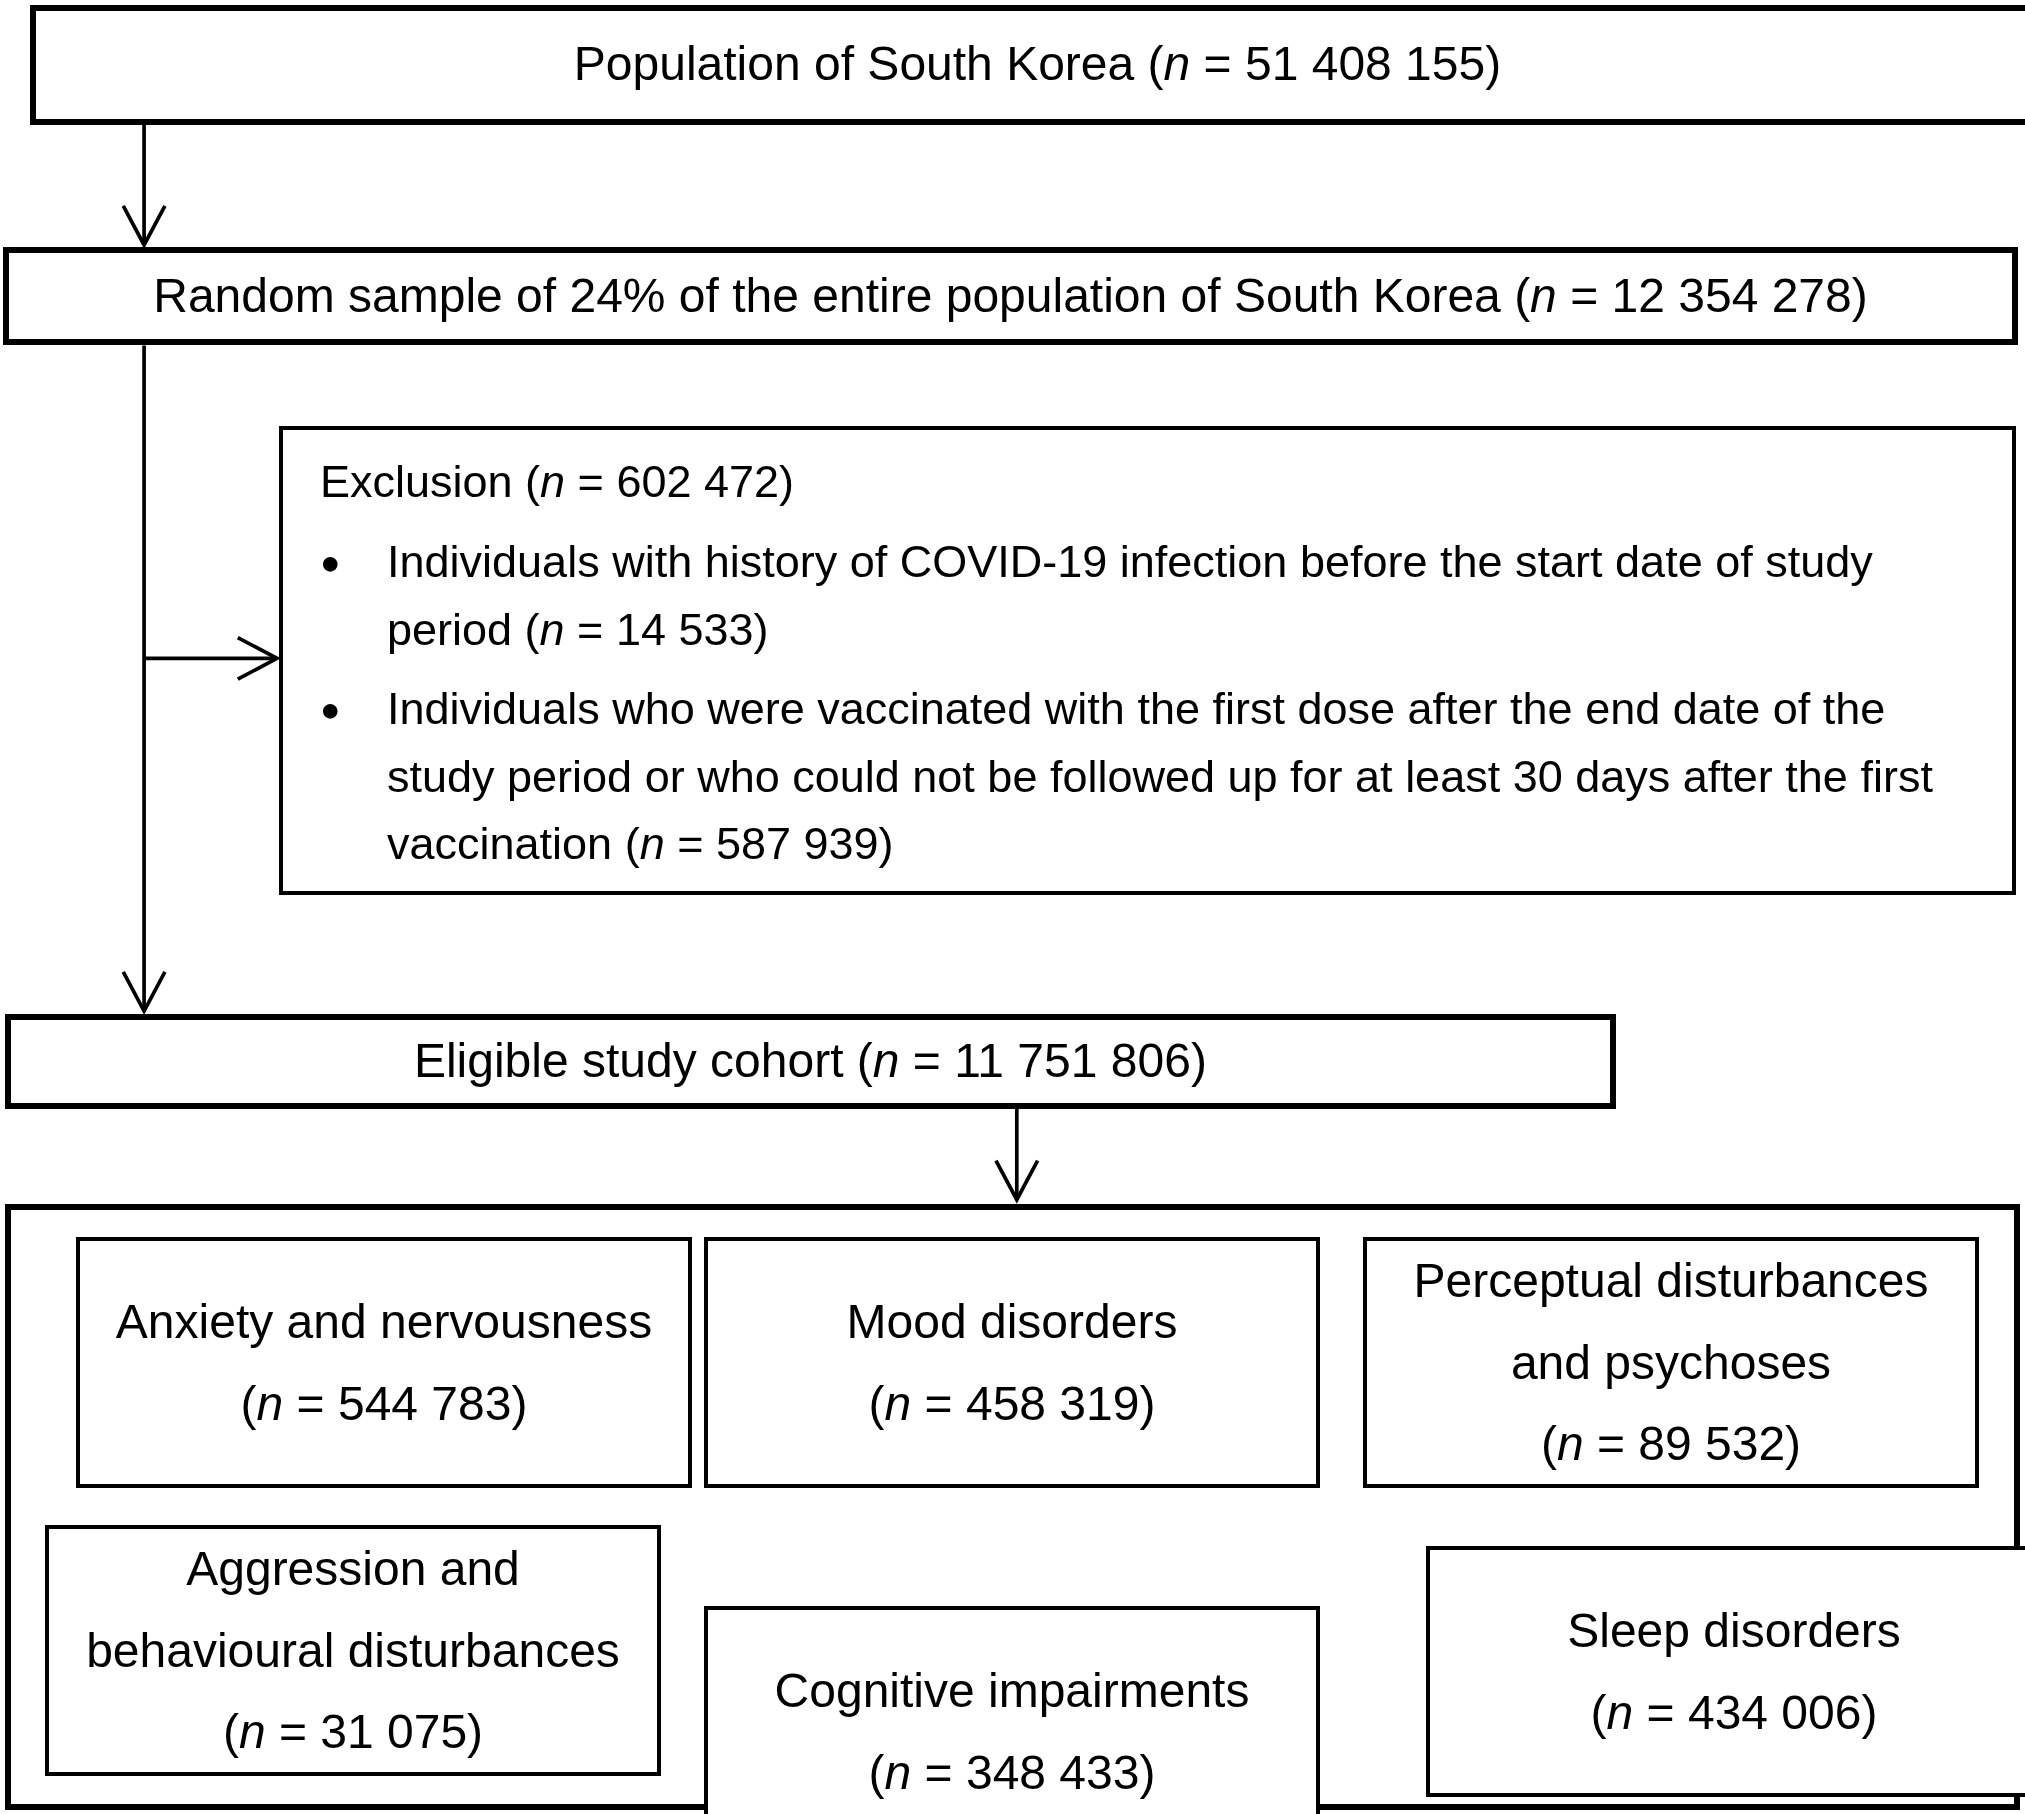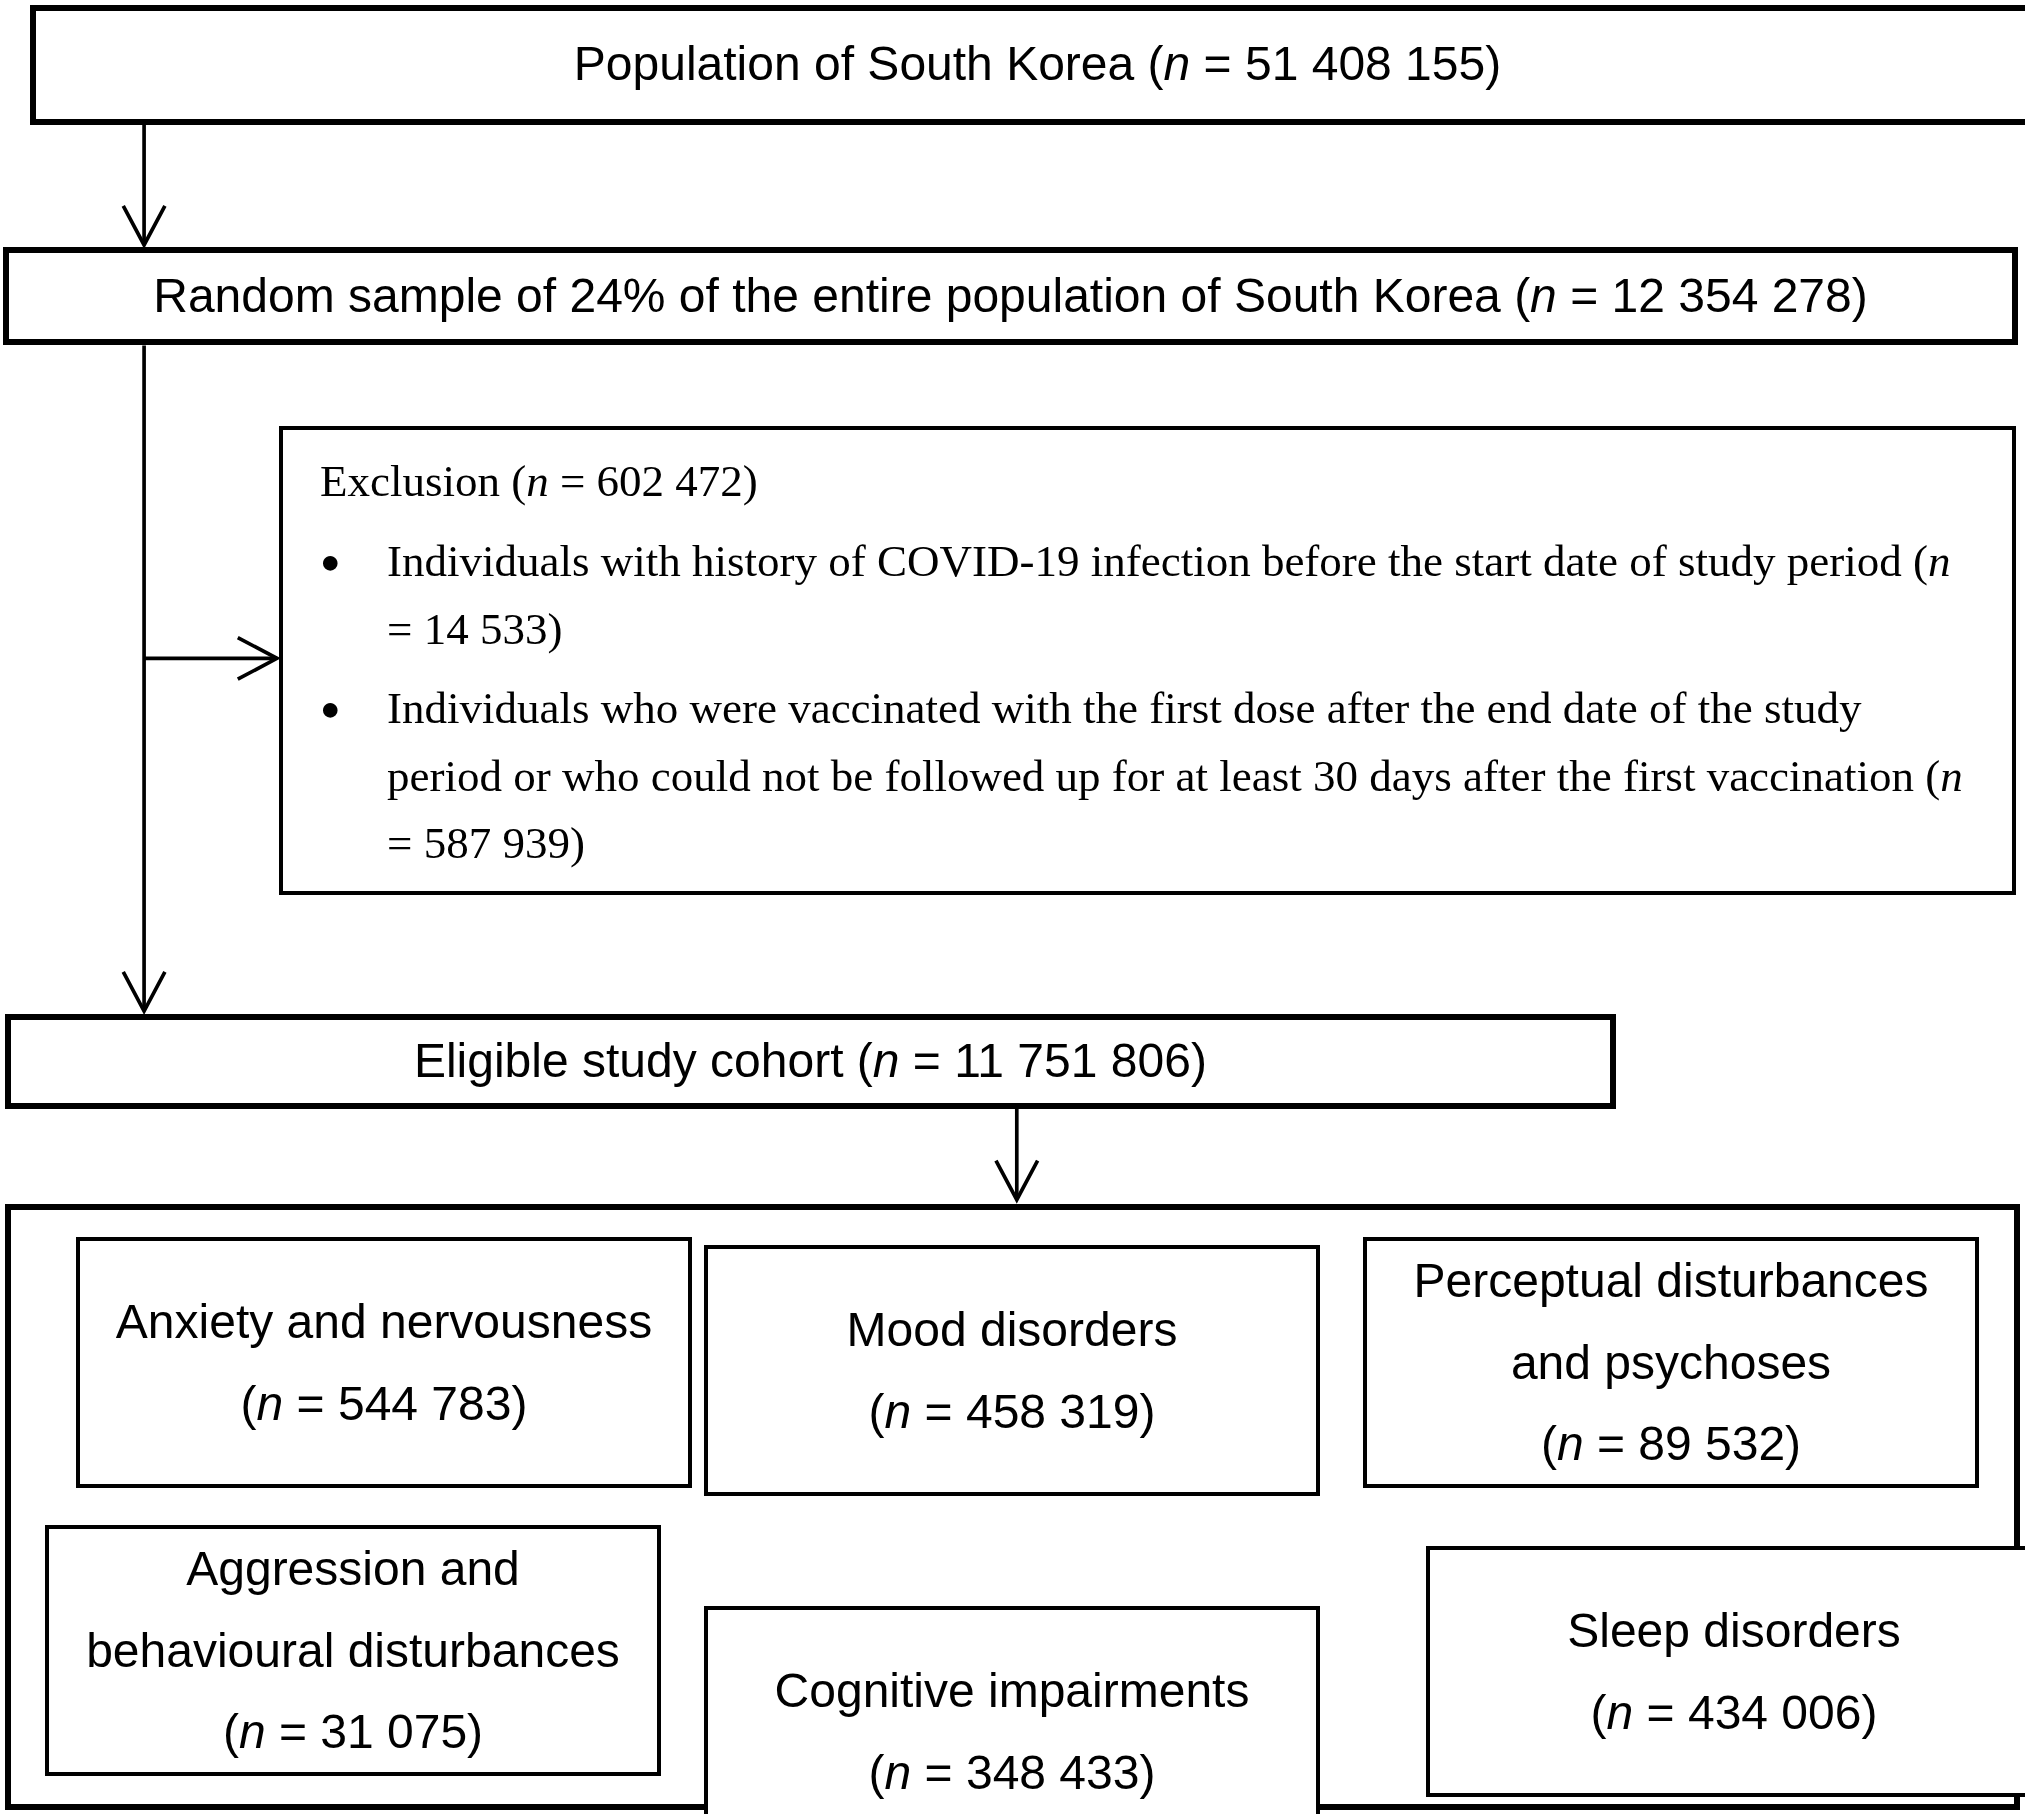--- a/index.html
+++ b/index.html
@@ -34,21 +34,20 @@
 
   
   #exclusion-box {
     left: 279px; top: 426px; width: 1737px; height: 469px;
     border-width: 4.9px;
     display: block;
     text-align: left;
     font-size: 45px;
     line-height: 1.5;
     padding: 18.4px 37px 16px 37px;
-    font-family: Liberation Serif, serif;
   }
   .exclusion-title { margin: 0 0 12.3px 0; }
   .bullet-item { display: flex; margin-top: 12.3px; }
   .bullet-marker {
     flex: 0 0 67px;
     font-size: 34px;
     line-height: 68px;
   }
   .bullet-text { flex: 1; }
 
@@ -60,21 +59,21 @@
   }
   .outcome {
     border-width: 4.9px;
     flex-direction: column;
     line-height: 1.7;
     padding: 6.1px 11px;
     width: 616px;
     height: 251px;
   }
   #outcome-0 { left: 45px;   top: 1237px; margin-left: 31px; }
-  #outcome-1 { left: 704px; top: 1237px; margin-top: 8px; }
+  #outcome-1 { left: 704px; top: 1237px; }
   #outcome-2 { left: 1363px; top: 1237px; }
   #outcome-3 { left: 45px;   top: 1525px; }
   #outcome-4 { left: 704px; top: 1606px; }
   #outcome-5 { left: 1426px; top: 1525px; margin-top: 21px; }
 
   .nvar { font-style: italic; }
 
   #connector-layer {
     position: absolute;
     left: 0;

